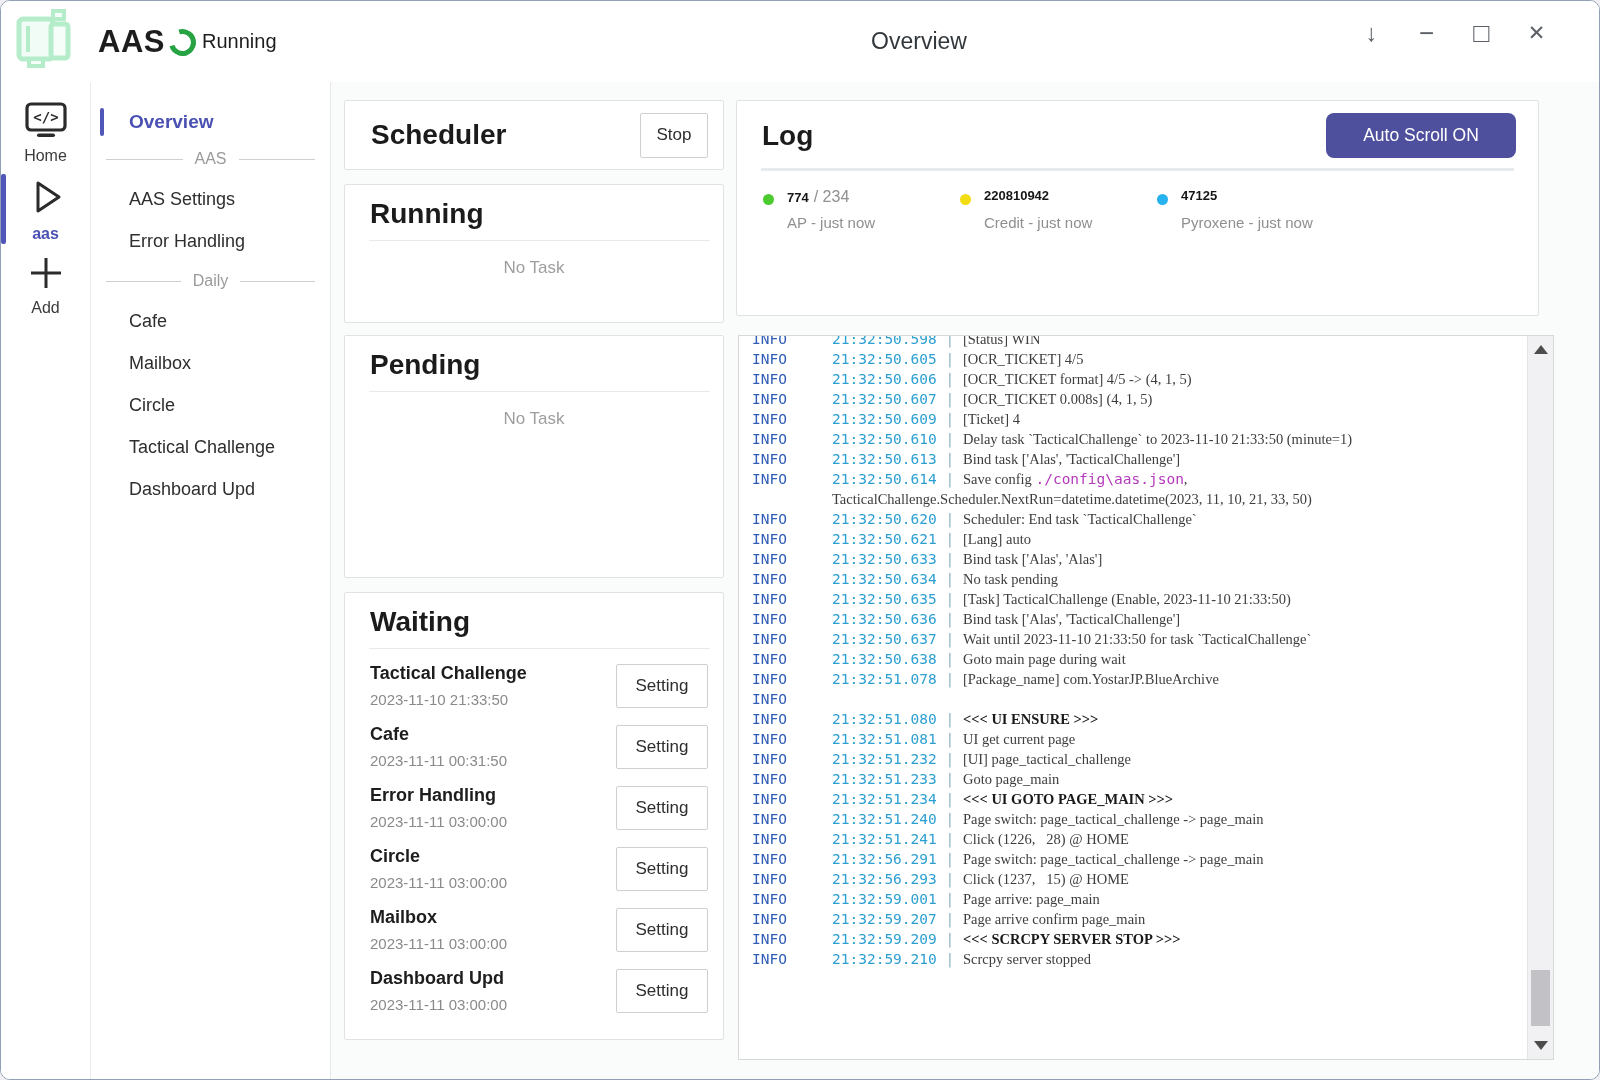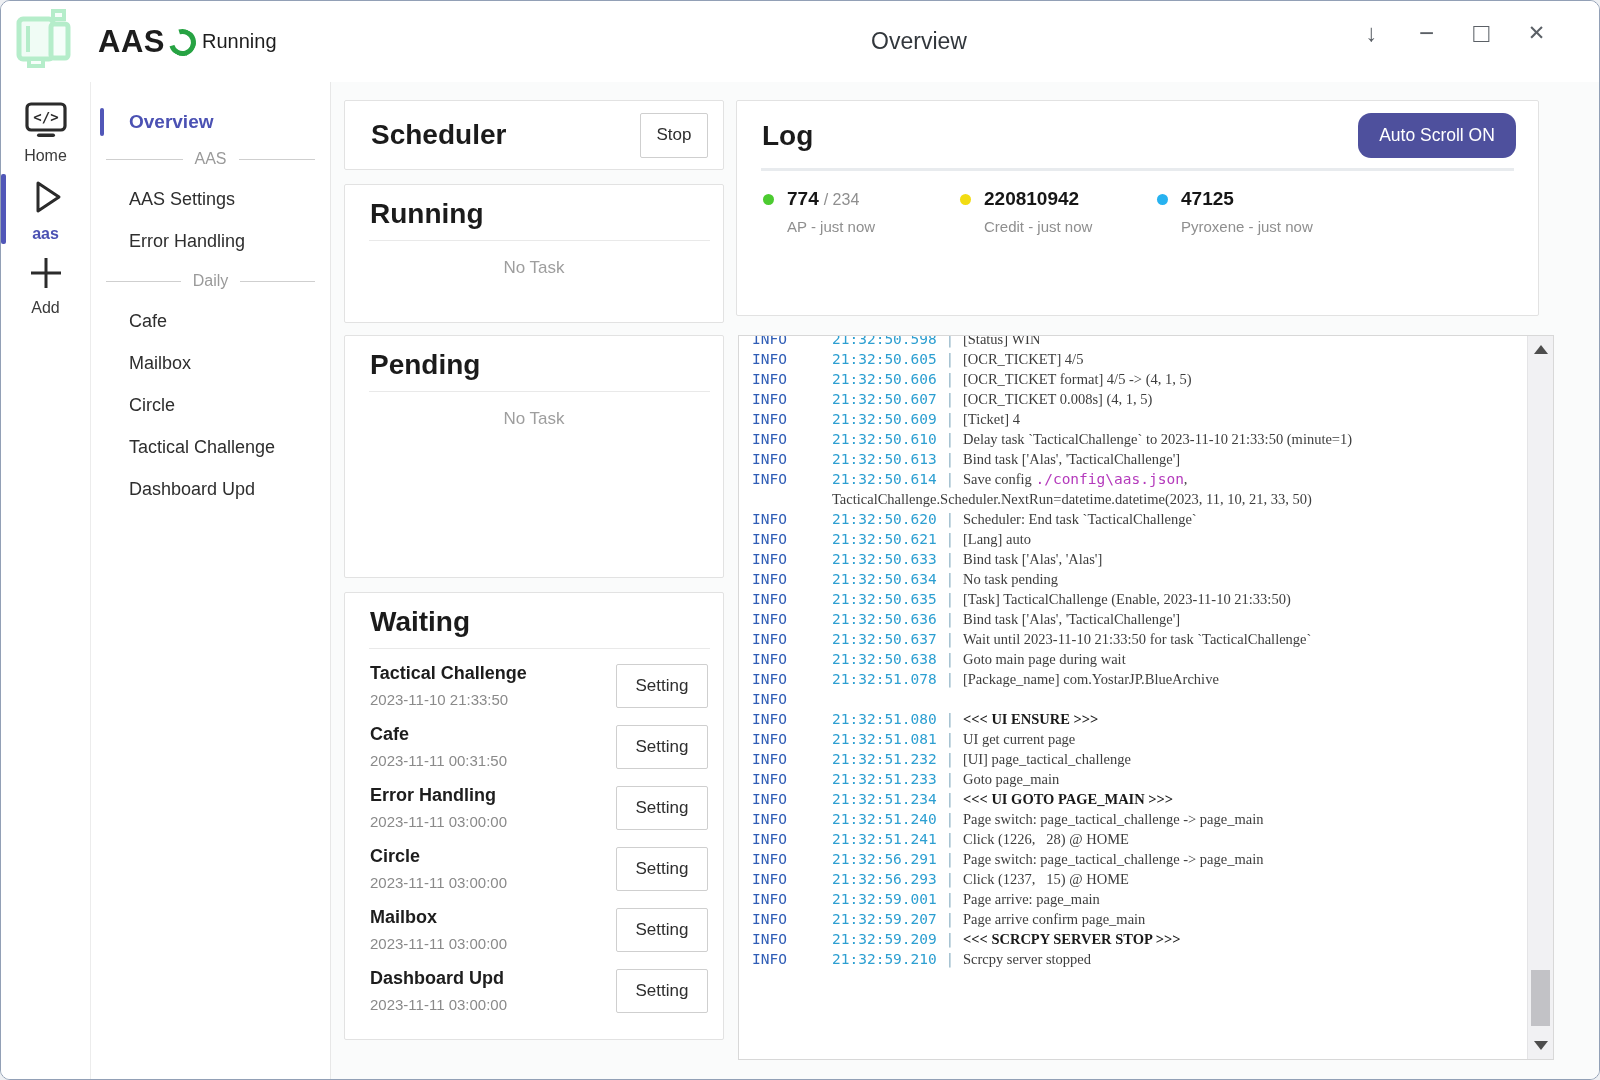--- a/index.html
+++ b/index.html
@@ -57,27 +57,27 @@
   .waiting-card { left:13px; top:510px; width:380px; height:448px; }
   .wait-list { padding-top:6px; }
   .wait-row { display:flex; align-items:center; padding:8px 15px 8px 25px; }
   .wait-info { flex:1; }
   .wait-name { font-size:18px; font-weight:700; color:#1d1d1d; }
   .wait-time { font-size:15px; color:#8a8a8a; margin-top:7px; }
   .setting-btn { width:92px; height:44px;margin-left:24px; }
 
   .log-card { left:405px; top:18px; width:803px; height:216px; }
   .log-header { display:flex; align-items:center; justify-content:space-between; padding:12px 22px 0 25px; }
-  .autoscroll-btn { width:158px; height:45px; background:#4e509d; color:#fff; border:none; border-radius:13px; font-size:17.5px; font-family:inherit; cursor:pointer; }
+  .autoscroll-btn { width:190px; height:45px; background:#4e509d; color:#fff; border:none; border-radius:8px; font-size:17.5px; font-family:inherit; cursor:pointer; }
   .log-hdiv { height:3px; background:#e8ebee; margin:10px 24px 0 24px; }
   .stats-row { display:flex; padding:17px 0 0 26px; }
   .stat { width:197px; display:grid; grid-template-columns:24px auto; }
   .stat-dot { width:11px; height:11px; border-radius:50%; margin-top:6px; }
   .stat-valueline { display:flex; align-items:baseline; }
-  .stat-value { font-size:19px; font-weight:700; color:#161616; }
+  .stat-value { font-size:13px; font-weight:700; color:#161616; }
   .stat-suffix { font-size:16px; color:#8f8f8f; margin-left:5px; }
   .stat-caption { grid-column:2; font-size:15px; color:#8f8f8f; margin-top:8px; }
 
   
   .log-panel { position:absolute; left:407px; top:253px; width:816px; height:725px; background:#fff; border:1px solid #d8d8d8; overflow:hidden; }
   .log-lines { margin-top:-7px; padding-left:13px; padding-right:30px; font-family:"DejaVu Sans Mono","Liberation Mono",monospace; font-size:14.5px; line-height:20px; }
   .log-row { display:flex; }
   .log-level { flex:0 0 80px; color:#2f5db6; white-space:pre; }
   .log-content { flex:1; white-space:pre-wrap; word-break:break-word; color:#3d3d3d; }
   .log-time { color:#2d9fd1; }

